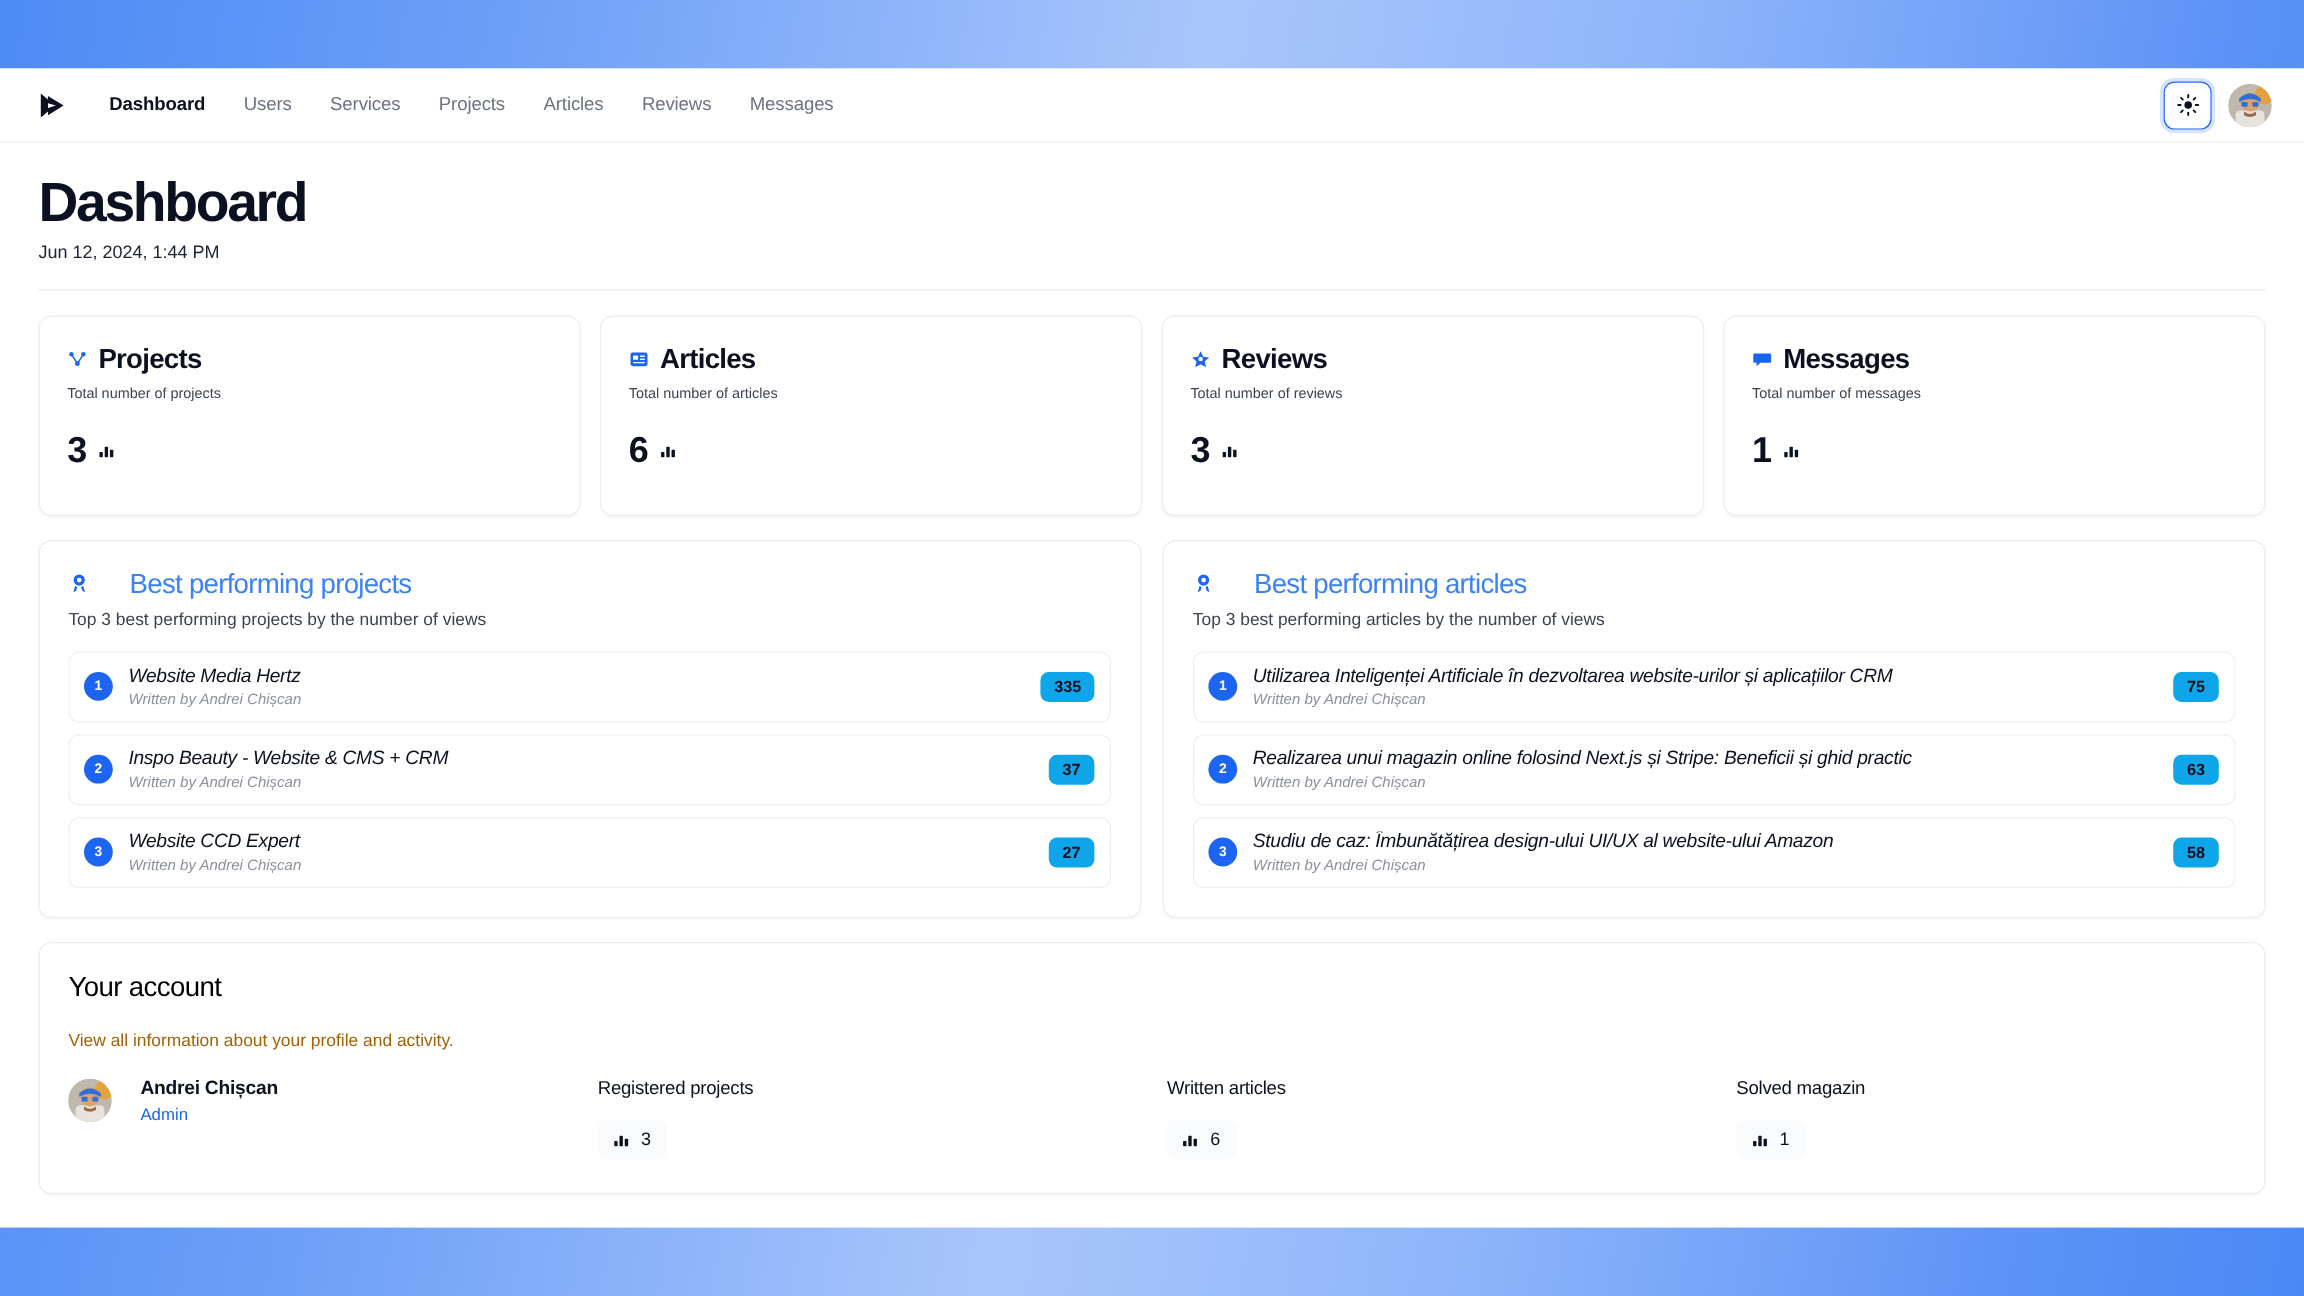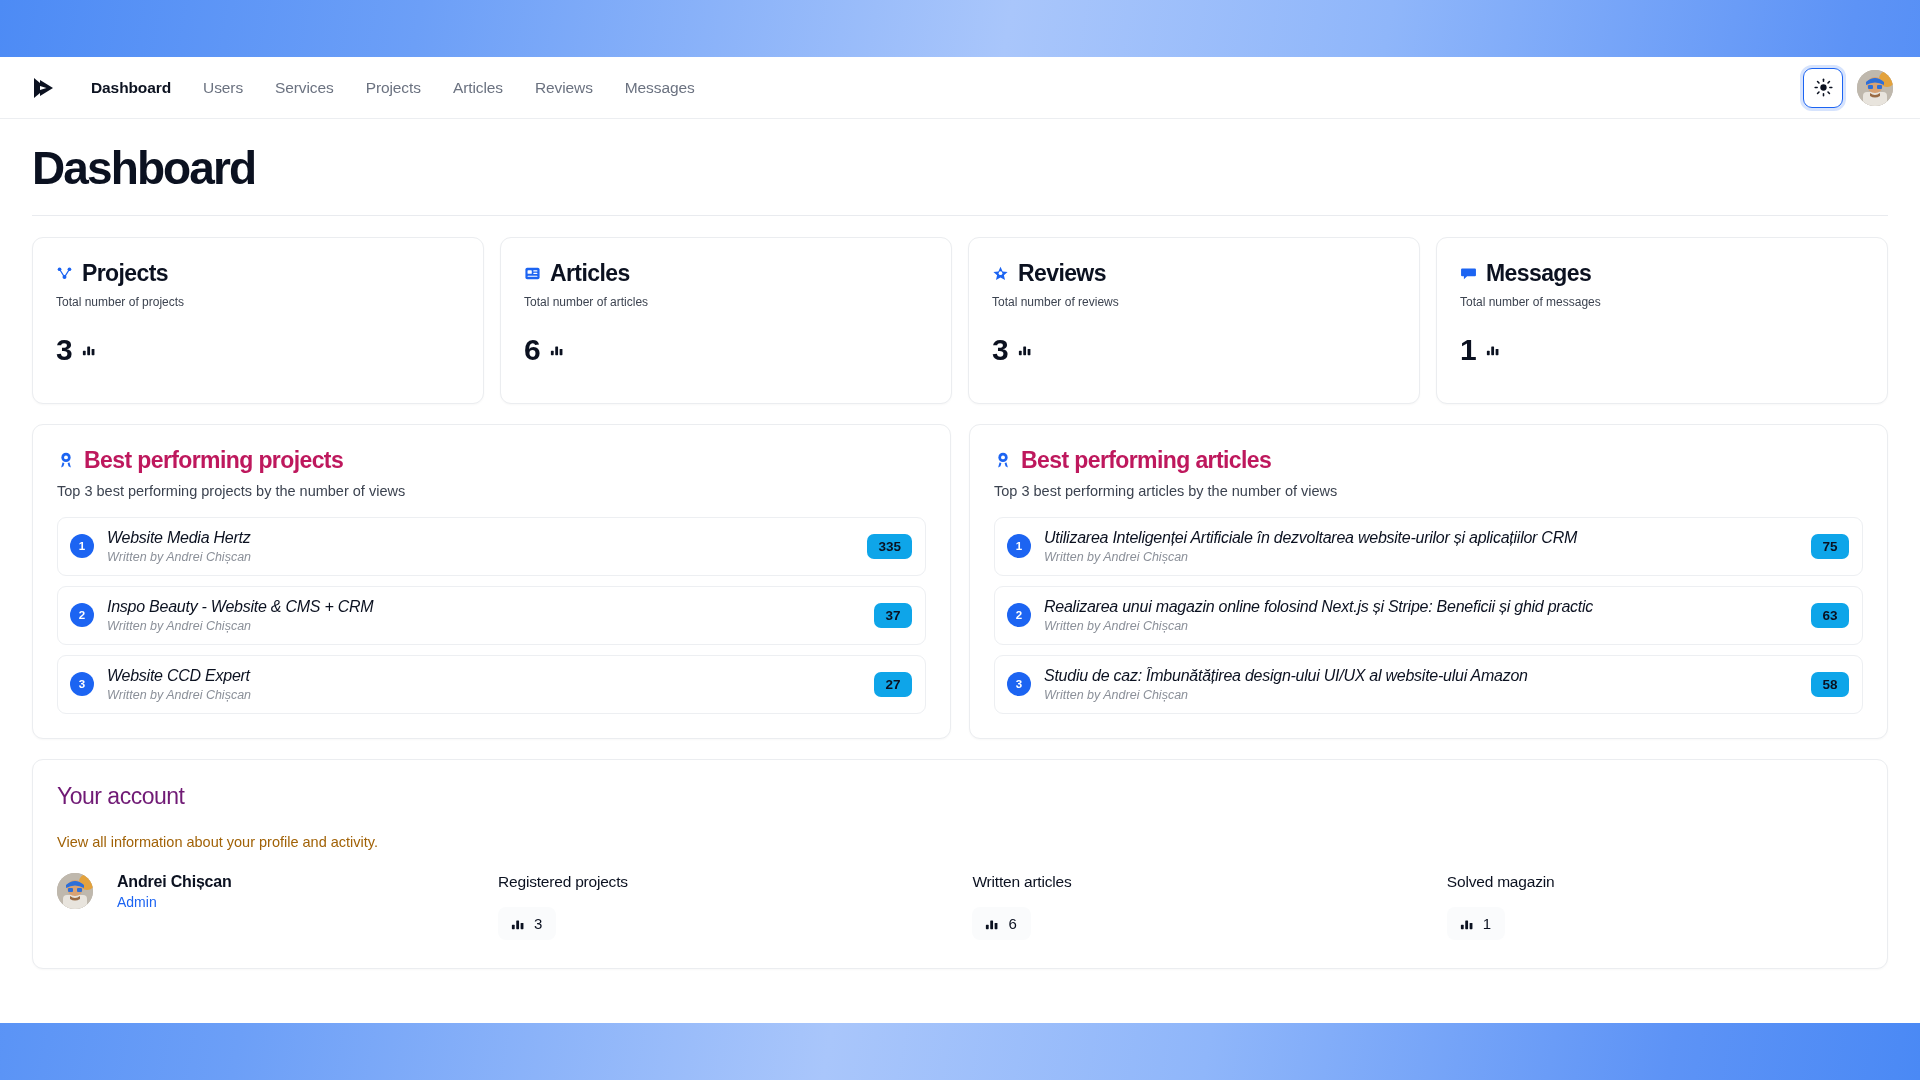--- a/index.html
+++ b/index.html
@@ -171,23 +171,24 @@
     padding: 22px 24px 24px 24px;
     box-shadow: 0 1px 2px rgba(16,24,40,0.03);
   }
   .panel-head {
     display: flex;
     align-items: center;
     gap: 9px;
   }
   .panel-title {
     font-size: 23px;
-    font-weight: 700;
+    font-weight: 400;
     letter-spacing: -0.6px;
-    color: #be185d;
+    color: #3b82f6;
+    margin-left: 24px;
   }
   .panel-sub {
     margin-top: 9px;
     font-size: 14.5px;
     color: #3c4350;
   }
   .rank-list { margin-top: 18px; }
   .rank-row {
     display: flex;
     align-items: center;
@@ -242,21 +243,21 @@
     border-radius: 11px;
     background: #fff;
     margin: 20px 32px 0 32px;
     padding: 23px 24px 28px 24px;
     box-shadow: 0 1px 2px rgba(16,24,40,0.03);
   }
   .account-title {
     font-size: 23px;
     font-weight: 500;
     letter-spacing: -0.5px;
-    color: #701a75;
+    color: #000000;
   }
   .account-sub {
     margin-top: 24px;
     font-size: 14.5px;
     color: #a16207;
   }
   .account-grid {
     margin-top: 23px;
     display: grid;
     grid-template-columns: 1.06fr 1.14fr 1.14fr 1fr;
@@ -352,20 +353,21 @@
           <rect x="11" y="15" width="5" height="4" rx="1" fill="#2e6fd8"></rect>
           <rect x="20" y="15" width="5" height="4" rx="1" fill="#2e6fd8"></rect>
           <path d="M13 23 Q18 27 23 23 L23 26 Q18 29 13 26 Z" fill="#9a6b44"></path>
         </svg>
       </div>
     </div>
   </div>
 
   <div class="head-block">
     <div class="page-title">Dashboard</div>
+    <div class="page-date">Jun 12, 2024, 1:44 PM</div>
   </div>
   <div class="rule"></div>
 
   <div class="stats">
 
     <div class="stat-card">
       <div class="stat-head">
         <svg width="17" height="17" viewBox="0 0 24 24">
           <circle cx="5" cy="6" r="2.6" fill="#1c64f2"></circle>
           <circle cx="19" cy="6" r="2.6" fill="#1c64f2"></circle>

